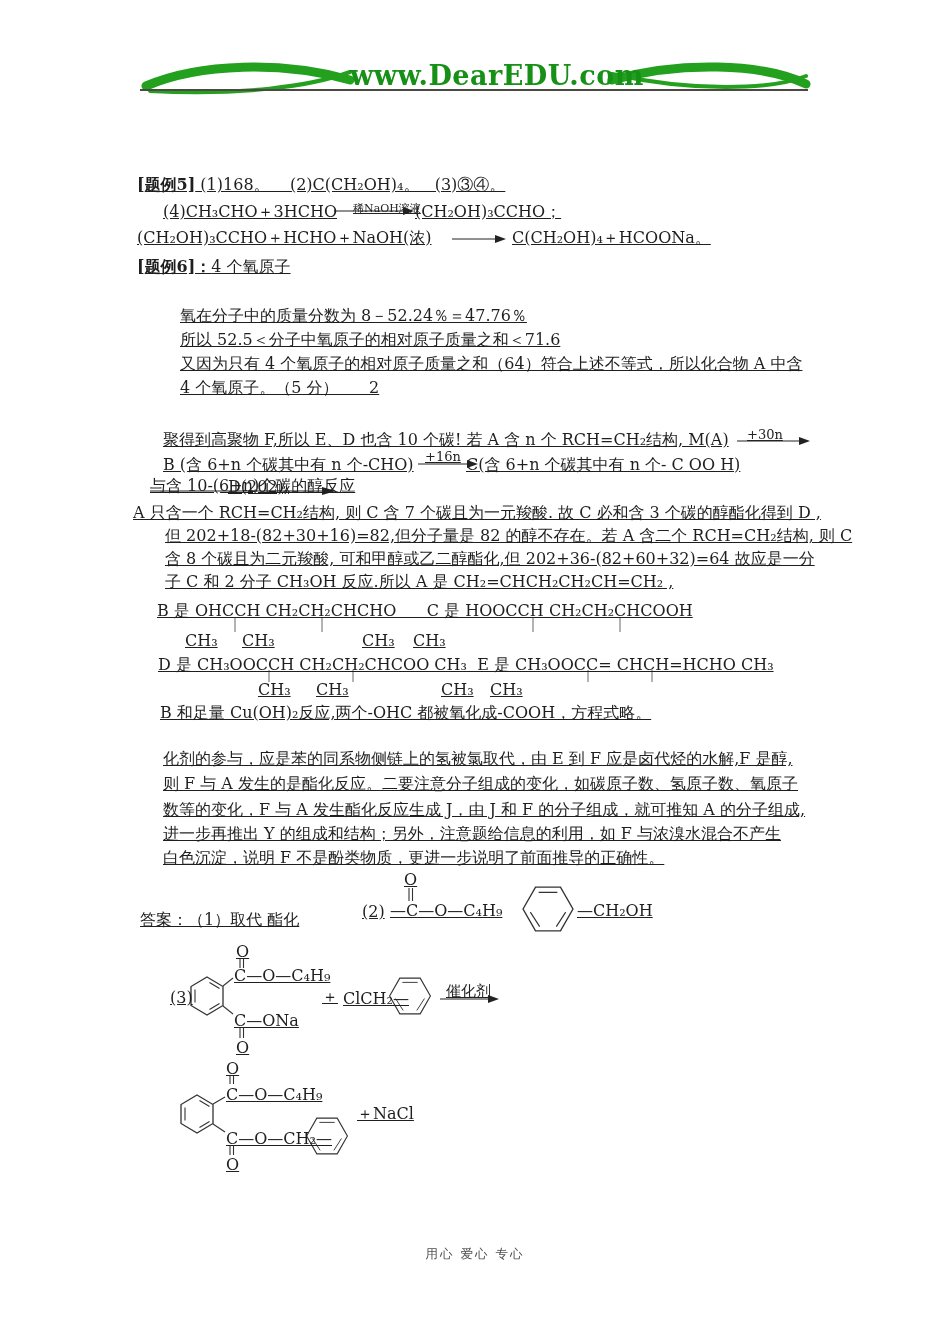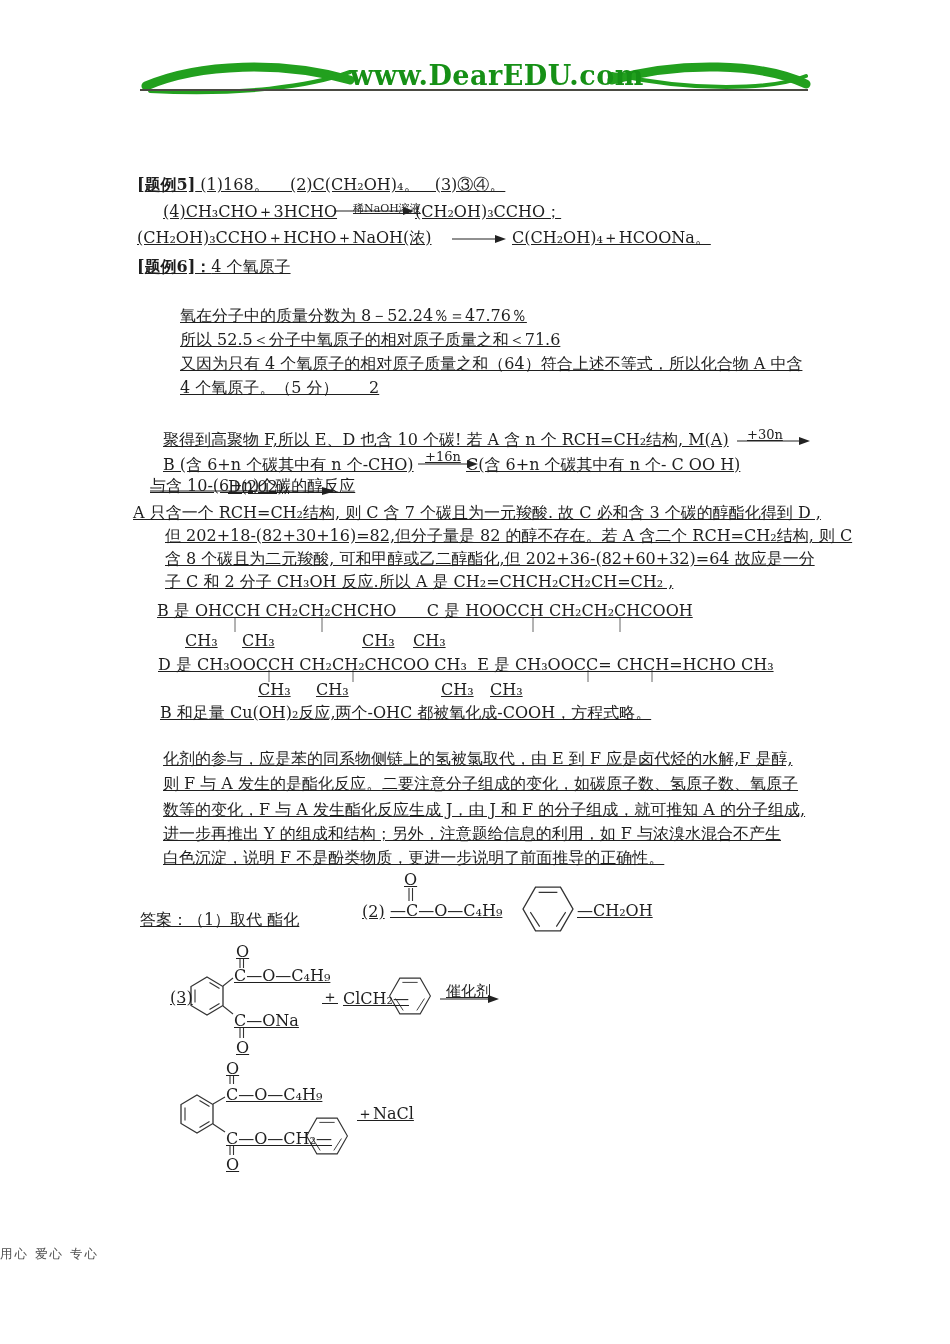--- a/index.html
+++ b/index.html
@@ -3,21 +3,21 @@
 <meta charset="utf-8">
 <style>
   html,body{margin:0;padding:0;background:#ffffff;}
   .page{position:relative;width:950px;height:1344px;background:#fff;overflow:hidden;
         font-family:"DejaVu Serif","Liberation Serif",serif;font-size:16px;color:#1f1f1f;}
   .t{position:absolute;white-space:pre;line-height:19px;text-decoration:underline;}
   .b{font-weight:bold;}
   .logo-text{position:absolute;left:350px;top:60px;width:262px;text-align:center;
              font-weight:bold;font-size:27px;color:#169016;letter-spacing:0.5px;}
   .rule{position:absolute;left:140px;top:89px;width:668px;height:2px;background:#4a4a42;}
-  .footer{position:absolute;left:0;top:1246px;width:950px;text-align:left;
+  .footer{position:absolute;left:0;top:1246px;width:950px;text-align:center;
           font-size:12.5px;color:#4f4f4f;letter-spacing:2px;}
   .lbl-s{font-size:11px;color:#222;margin-left:16px;}
   .lbl-m{font-size:15px;color:#222;}
   .lbl-n{font-size:13px;color:#222;}
   svg.overlay{position:absolute;left:0;top:0;pointer-events:none;}
 </style>
 </head>
 <body>
 
 <div class="page">

